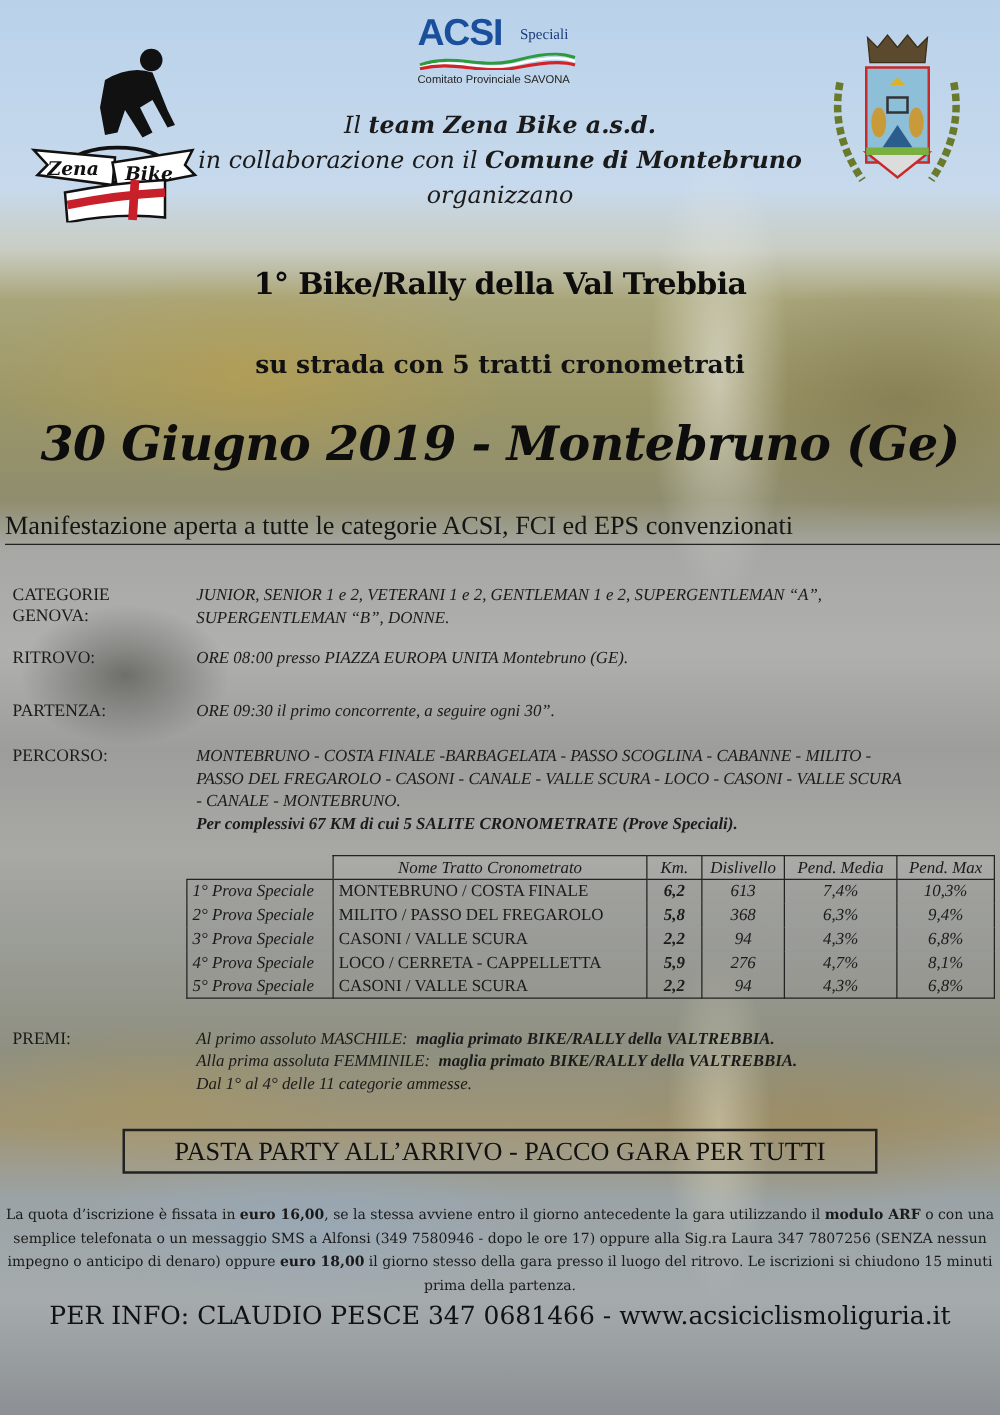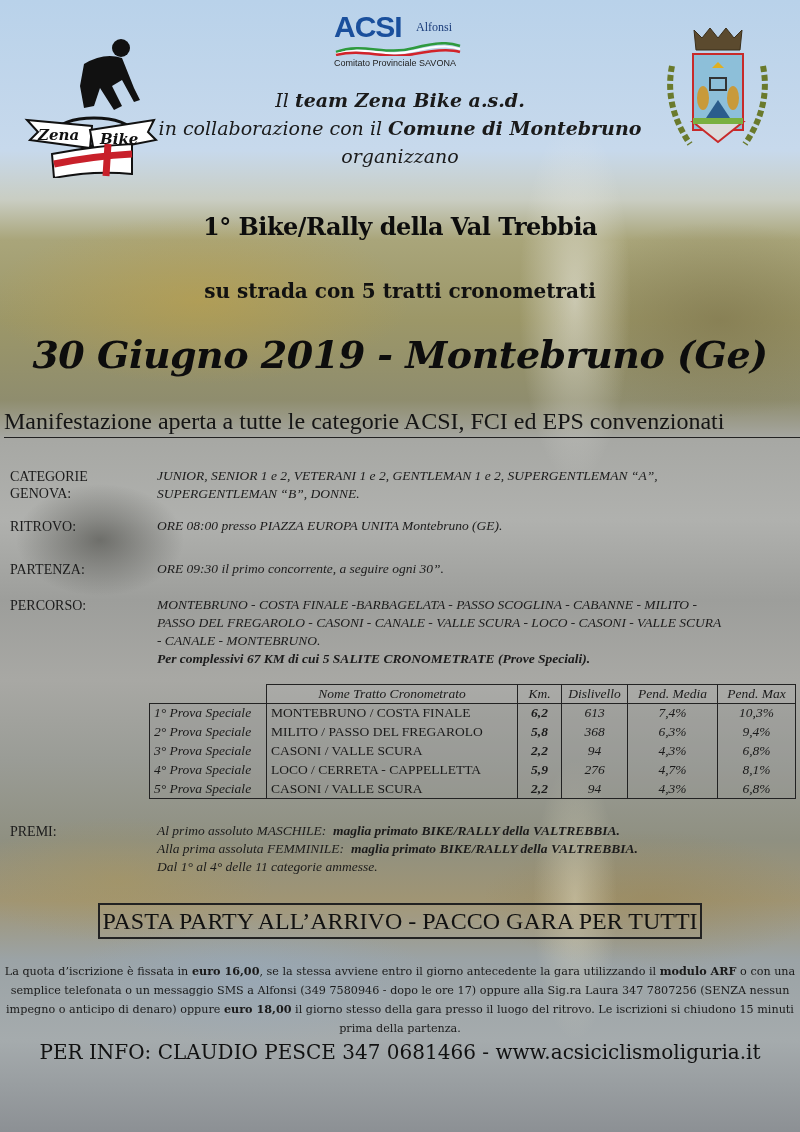--- a/index.html
+++ b/index.html
@@ -41,60 +41,60 @@
 
   .zena-logo { left: 24px; top: 36px; width: 135px; height: 142px; }
   .crest { left: 660px; top: 26px; width: 115px; height: 130px; }
 
   .intro { left: 150px; top: 86px; width: 500px; text-align: center; font-style: italic; font-family: "DejaVu Serif", serif; font-size: 19px; line-height: 28px; color: #1a1a1a; }
   .intro b { font-weight: bold; }
 
   .title { left: 0; top: 212px; width: 800px; text-align: center; font-size: 24px; font-weight: bold; font-family: "DejaVu Serif", serif; letter-spacing: -0.5px; color: #0d0d0d; }
   .subtitle { left: 0; top: 279px; width: 800px; text-align: center; font-size: 20px; font-weight: bold; color: #111; }
   .date { left: 0; top: 332px; width: 800px; text-align: center; font-size: 38px; font-weight: bold; font-style: italic; color: #0d0d0d; letter-spacing: -0.5px; }
-  .open { left: 4px; top: 408px; width: 796px; font-family: "Liberation Serif", serif; font-size: 24px; color: #151515; border-bottom: 1.5px solid #222; padding-bottom: 2px; white-space: nowrap; }
+  .open { left: 4px; top: 408px; width: 796px; font-family: "Liberation Serif", serif; font-size: 21px; color: #151515; border-bottom: 1.5px solid #222; padding-bottom: 2px; white-space: nowrap; }
 
   
   .info-label { position: absolute; left: 10px; font-family: "Liberation Serif", serif; font-size: 14px; color: #1b1b1b; line-height: 17px; }
   .info-value { position: absolute; left: 157px; width: 640px; font-family: "Liberation Serif", serif; font-style: italic; font-size: 13.5px; color: #1b1b1b; line-height: 18px; }
   .info-value b { font-weight: bold; font-style: italic; }
 
   
   .tbl { position: absolute; left: 149px; top: 684px; border-collapse: collapse; font-family: "Liberation Serif", serif; font-size: 13.5px; color: #1a1a1a; }
   .tbl th { font-style: italic; font-weight: normal; border: 1.5px solid #222; padding: 0 4px; height: 19px; text-align: center; background: rgba(180,180,180,0.25); }
   .tbl th.blank { border: none; border-bottom: 1.5px solid #222; background: transparent; }
   .tbl td { padding: 0 4px; height: 19px; border-left: 1.5px solid #222; border-right: 1.5px solid #222; background: rgba(150,150,150,0.25); }
   .tbl tr.last td { border-bottom: 1.5px solid #222; }
   .tbl td.prova { font-style: italic; width: 117px; text-align: left; }
   .tbl td.nome { width: 251px; text-transform: none; }
   .tbl td.num { text-align: center; font-style: italic; }
   .tbl td.km { width: 44px; font-weight: bold; }
   .tbl td.disl { width: 66px; }
   .tbl td.pm { width: 90px; }
   .tbl td.px { width: 78px; }
 
-  .pasta { left: 98px; top: 903px; width: 604px; height: 36px; border: 2px solid #222; text-align: center; font-family: "Liberation Serif", serif; font-size: 24px; line-height: 32px; color: #111; background: rgba(170,160,130,0.25); }
+  .pasta { left: 98px; top: 903px; width: 604px; height: 36px; border: 2px solid #222; text-align: center; font-family: "Liberation Serif", serif; font-size: 21px; line-height: 32px; color: #111; background: rgba(170,160,130,0.25); }
 
   .fee { left: 0; top: 962px; width: 800px; text-align: center; font-family: "DejaVu Serif", serif; font-size: 11.2px; line-height: 19px; color: #1a1a1a; }
   .fee b { font-weight: bold; }
 
   .contact { left: 0; top: 1040px; width: 800px; text-align: center; font-family: "DejaVu Serif", serif; font-size: 20px; color: #111; }
 
   .decathlon { left: 313px; top: 1140px; width: 186px; height: 46px; background: #8b5cf6; color: #fff; text-align: center; }
   .decathlon .brand { display: block; font-family: "Liberation Sans", sans-serif; font-weight: bold; font-size: 27px; letter-spacing: -1px; line-height: 34px; padding-top: 2px; }
   .decathlon .store { position: absolute; right: 10px; bottom: 3px; font-family: "Liberation Sans", sans-serif; font-size: 5px; letter-spacing: 0.3px; color: #d8ecfa; }
 </style>
 </head>
 <body>
 
 <div class="bg"></div>
 
 <div class="layer acsi-logo">
   <span class="acsi-mark">ACSI</span>
-  <span class="acsi-ciclismo">Alfonsi</span>
+  <span class="acsi-ciclismo">Speciali</span>
   <svg class="acsi-wave" viewBox="0 0 128 14">
     <path d="M2 10 C 30 0, 50 14, 80 6 S 120 2, 126 4" stroke="#2e9a3e" stroke-width="2.5" fill="none"></path>
     <path d="M2 12 C 30 3, 50 16, 80 9 S 120 5, 126 7" stroke="#ffffff" stroke-width="2" fill="none"></path>
     <path d="M2 13 C 30 6, 50 18, 80 12 S 120 8, 126 10" stroke="#d2232a" stroke-width="2.5" fill="none"></path>
   </svg>
   <span class="acsi-comitato">Comitato Provinciale SAVONA</span>
 </div>
 
 <div class="layer zena-logo">
   <svg width="135" height="142" viewBox="0 0 135 142">

